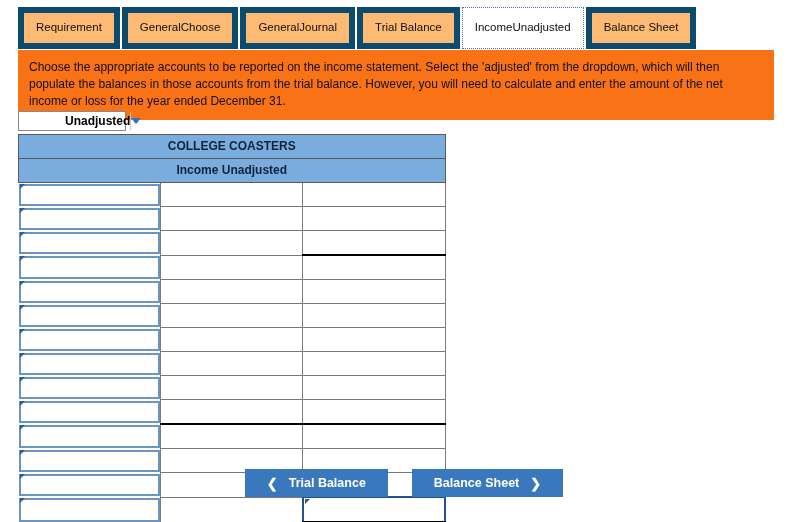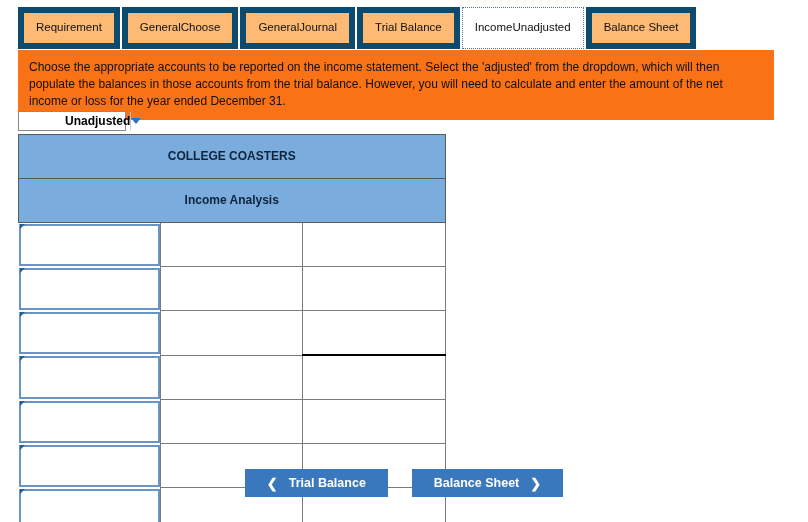--- a/index.html
+++ b/index.html
@@ -105,21 +105,21 @@
   
   .sheet {
     position: absolute;
     left: 18px;
     top: 134px;
     width: 428px;
     border-collapse: collapse;
     table-layout: fixed;
   }
   .sheet td {
-    padding: 12px;
+    padding: 2px;
     margin: 0;
   }
   .hdr {
     background: #7bacde;
     border: 1px solid #5a5a5a;
     text-align: center;
     font-weight: bold;
     font-size: 12px;
     color: #10233a;
     height: 19px;
@@ -228,21 +228,21 @@
     <span class="caret"></span>
   </span>
 </div>
 
 <table class="sheet">
   <tbody>
     <tr>
       <td class="hdr" colspan="3">COLLEGE COASTERS</td>
     </tr>
     <tr>
-      <td class="hdr" colspan="3">Income Analysis</td>
+      <td class="hdr" colspan="3">Income Unadjusted</td>
     </tr>
   </tbody>
   <tbody id="sheetbody">
       <tr>
         <td class="acct" style="width: 258px;">
           <div class="acct-inner"></div>
           <span class="marker"></span>
         </td>
         <td class="rowcell" style="width: 78px;"></td>
         <td class="rowcell" style="width: 92px;"></td>

